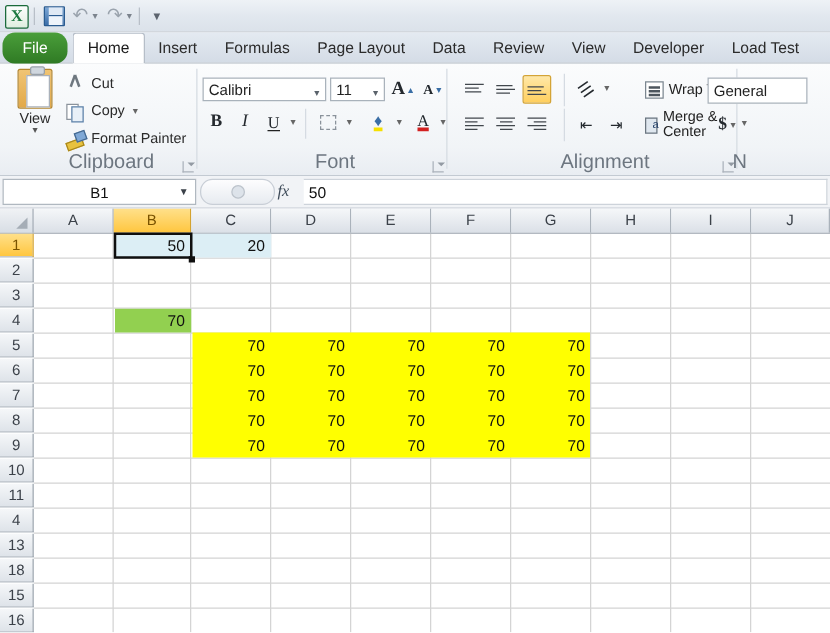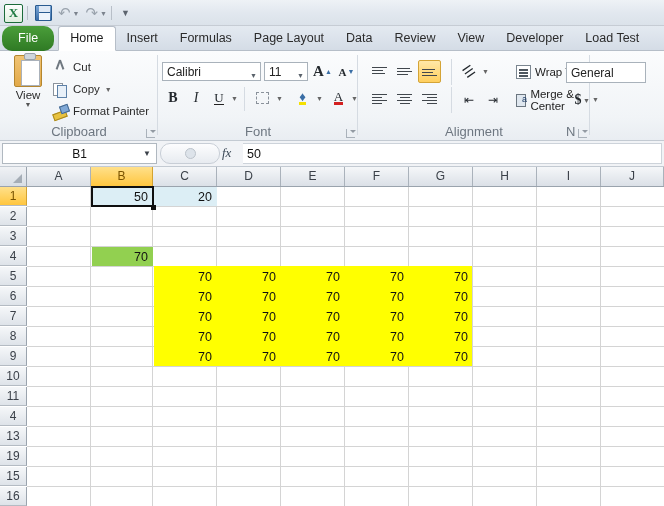--- a/index.html
+++ b/index.html
@@ -66,21 +66,21 @@
 
   
   .ribbon {
     position: absolute; left: 0; top: 51px; width: 664px; height: 90px;
     background: linear-gradient(to bottom,#fbfcfd 0%,#f1f4f7 75%,#e9edf2 100%);
     border-bottom: 1px solid #c3cad2;
   }
   .grp { position: absolute; top: 0; height: 90px; }
   .grp-label {
     position: absolute; bottom: 2px; width: 100%; text-align: center;
-    font-size: 13px; color: #6d7680;
+    font-size: 16px; color: #6d7680; padding-left: 20px;
   }
   .grp-div { position: absolute; top: 4px; width: 1px; height: 80px; background: #d5dbe2; }
   .dlg {
     position: absolute; bottom: 3px; right: 3px; width: 9px; height: 9px;
     border: 1px solid #9aa3ad; border-top: none; border-right: none; opacity: .8;
   }
   .dlg:after {
     content:""; position: absolute; right: -1px; top: 1px;
     border: 3px solid transparent; border-top-color: #7d858f;
   }
@@ -490,21 +490,21 @@
     <div class="rh" style="top:80px;">4</div>
     <div class="rh" style="top:100px;">5</div>
     <div class="rh" style="top:120px;">6</div>
     <div class="rh" style="top:140px;">7</div>
     <div class="rh" style="top:160px;">8</div>
     <div class="rh" style="top:180px;">9</div>
     <div class="rh" style="top:200px;">10</div>
     <div class="rh" style="top:220px;">11</div>
     <div class="rh" style="top:240px;">4</div>
     <div class="rh" style="top:260px;">13</div>
-    <div class="rh" style="top:280px;">19</div>
+    <div class="rh" style="top:280px;">18</div>
     <div class="rh" style="top:300px;">15</div>
     <div class="rh" style="top:320px;">16</div>
 
     <div class="gridlines">
       <div class="vline" style="left:63px;"></div>
       <div class="vline" style="left:125px;"></div>
       <div class="vline" style="left:189px;"></div>
       <div class="vline" style="left:253px;"></div>
       <div class="vline" style="left:317px;"></div>
       <div class="vline" style="left:381px;"></div>

